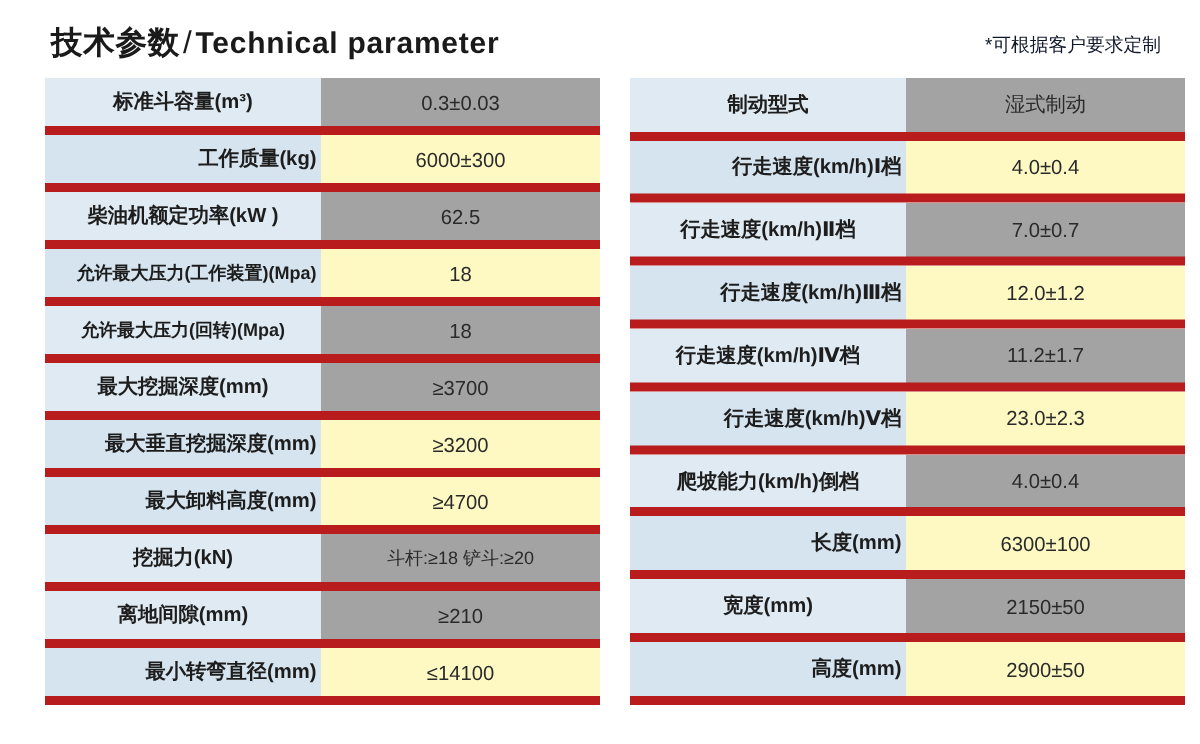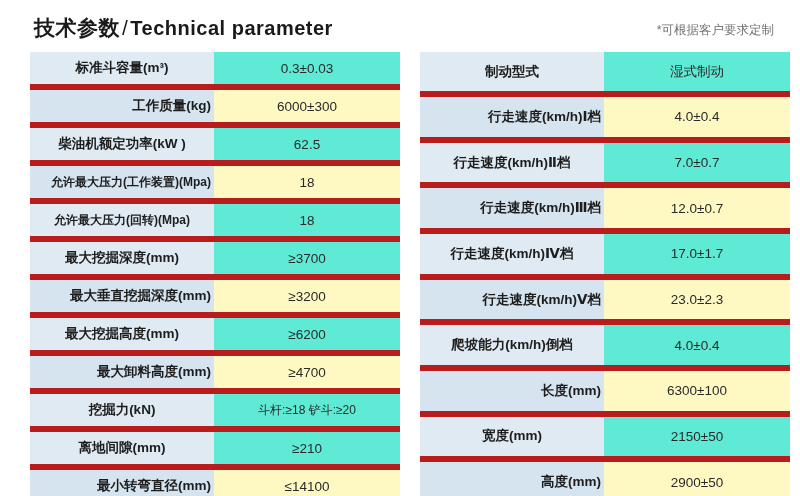--- a/index.html
+++ b/index.html
@@ -41,21 +41,21 @@
   .title .sep {
     font-weight: normal;
     padding: 0 2px;
   }
   .title .en {
     font-size: 20px;
     font-weight: bold;
   }
   .note {
     font-size: 12.5px;
-    color: #737373;
+    color: #0f172a;
     white-space: nowrap;
     padding-bottom: 3px;
   }
   .tables {
     display: flex;
     gap: 0px;
     padding: 0 18px 0 18px;
   }
   table {
     border-collapse: collapse;
@@ -81,21 +81,21 @@
   }
   td.label {
     width: 178px;
     background: #dfeaf2;
     font-weight: bold;
     color: #1d1d1d;
     font-size: 13.5px;
   }
   td.value {
     width: 180px;
-    background: #5eead4;
+    background: #a3a3a3;
     color: #2a2a2a;
     font-size: 13.5px;
   }
   tr.alt td.label {
     background: #d5e4ef;
     text-align: right;
   }
   tr.alt td.value {
     background: #fef9c3;
   }
@@ -136,24 +136,20 @@
             <td class="value">18</td>
           </tr>
           <tr>
             <td class="label">最大挖掘深度(mm)</td>
             <td class="value">≥3700</td>
           </tr>
           <tr class="alt">
             <td class="label">最大垂直挖掘深度(mm)</td>
             <td class="value">≥3200</td>
           </tr>
-          <tr>
-            <td class="label">最大挖掘高度(mm)</td>
-            <td class="value">≥6200</td>
-          </tr>
           <tr class="alt">
             <td class="label">最大卸料高度(mm)</td>
             <td class="value">≥4700</td>
           </tr>
           <tr>
             <td class="label">挖掘力(kN)</td>
             <td class="value" style="font-size: 12px;">斗杆:≥18 铲斗:≥20</td>
           </tr>
           <tr>
             <td class="label">离地间隙(mm)</td>
@@ -174,25 +170,25 @@
           <tr class="alt">
             <td class="label">行走速度(km/h)Ⅰ档</td>
             <td class="value">4.0±0.4</td>
           </tr>
           <tr>
             <td class="label">行走速度(km/h)Ⅱ档</td>
             <td class="value">7.0±0.7</td>
           </tr>
           <tr class="alt">
             <td class="label">行走速度(km/h)Ⅲ档</td>
-            <td class="value">12.0±0.7</td>
+            <td class="value">12.0±1.2</td>
           </tr>
           <tr>
             <td class="label">行走速度(km/h)Ⅳ档</td>
-            <td class="value">17.0±1.7</td>
+            <td class="value">11.2±1.7</td>
           </tr>
           <tr class="alt">
             <td class="label">行走速度(km/h)Ⅴ档</td>
             <td class="value">23.0±2.3</td>
           </tr>
           <tr>
             <td class="label">爬坡能力(km/h)倒档</td>
             <td class="value">4.0±0.4</td>
           </tr>
           <tr class="alt">

